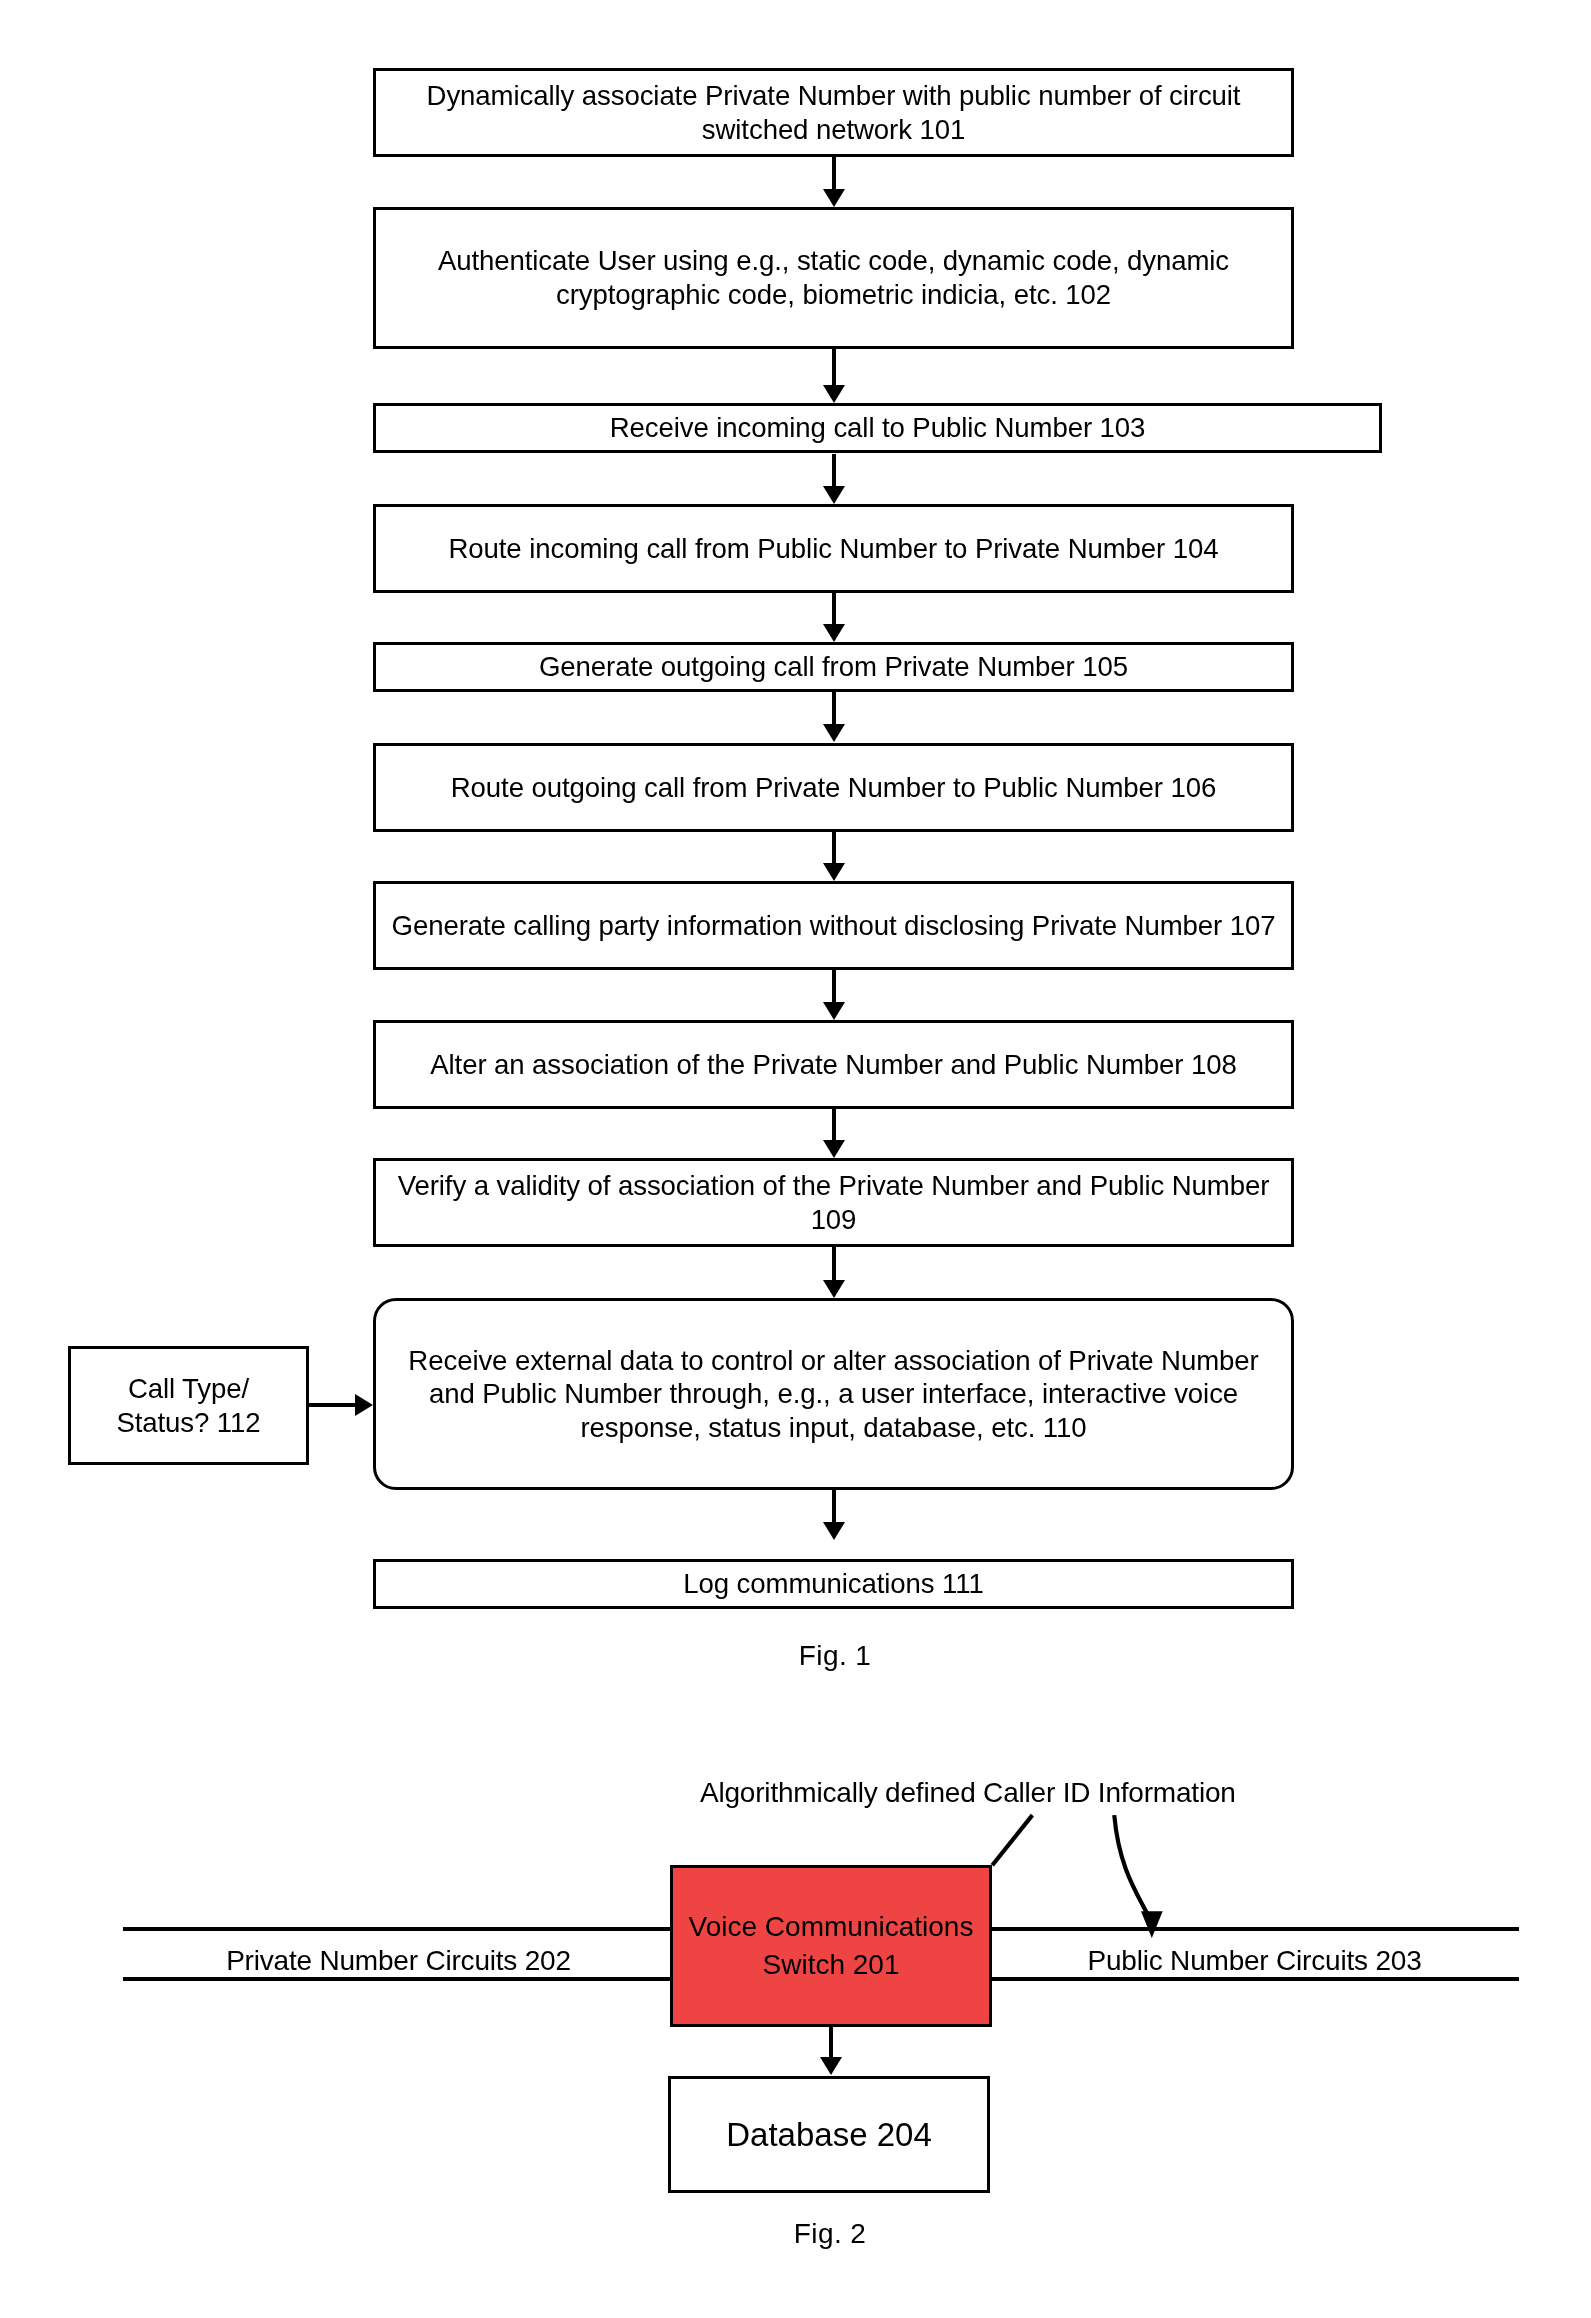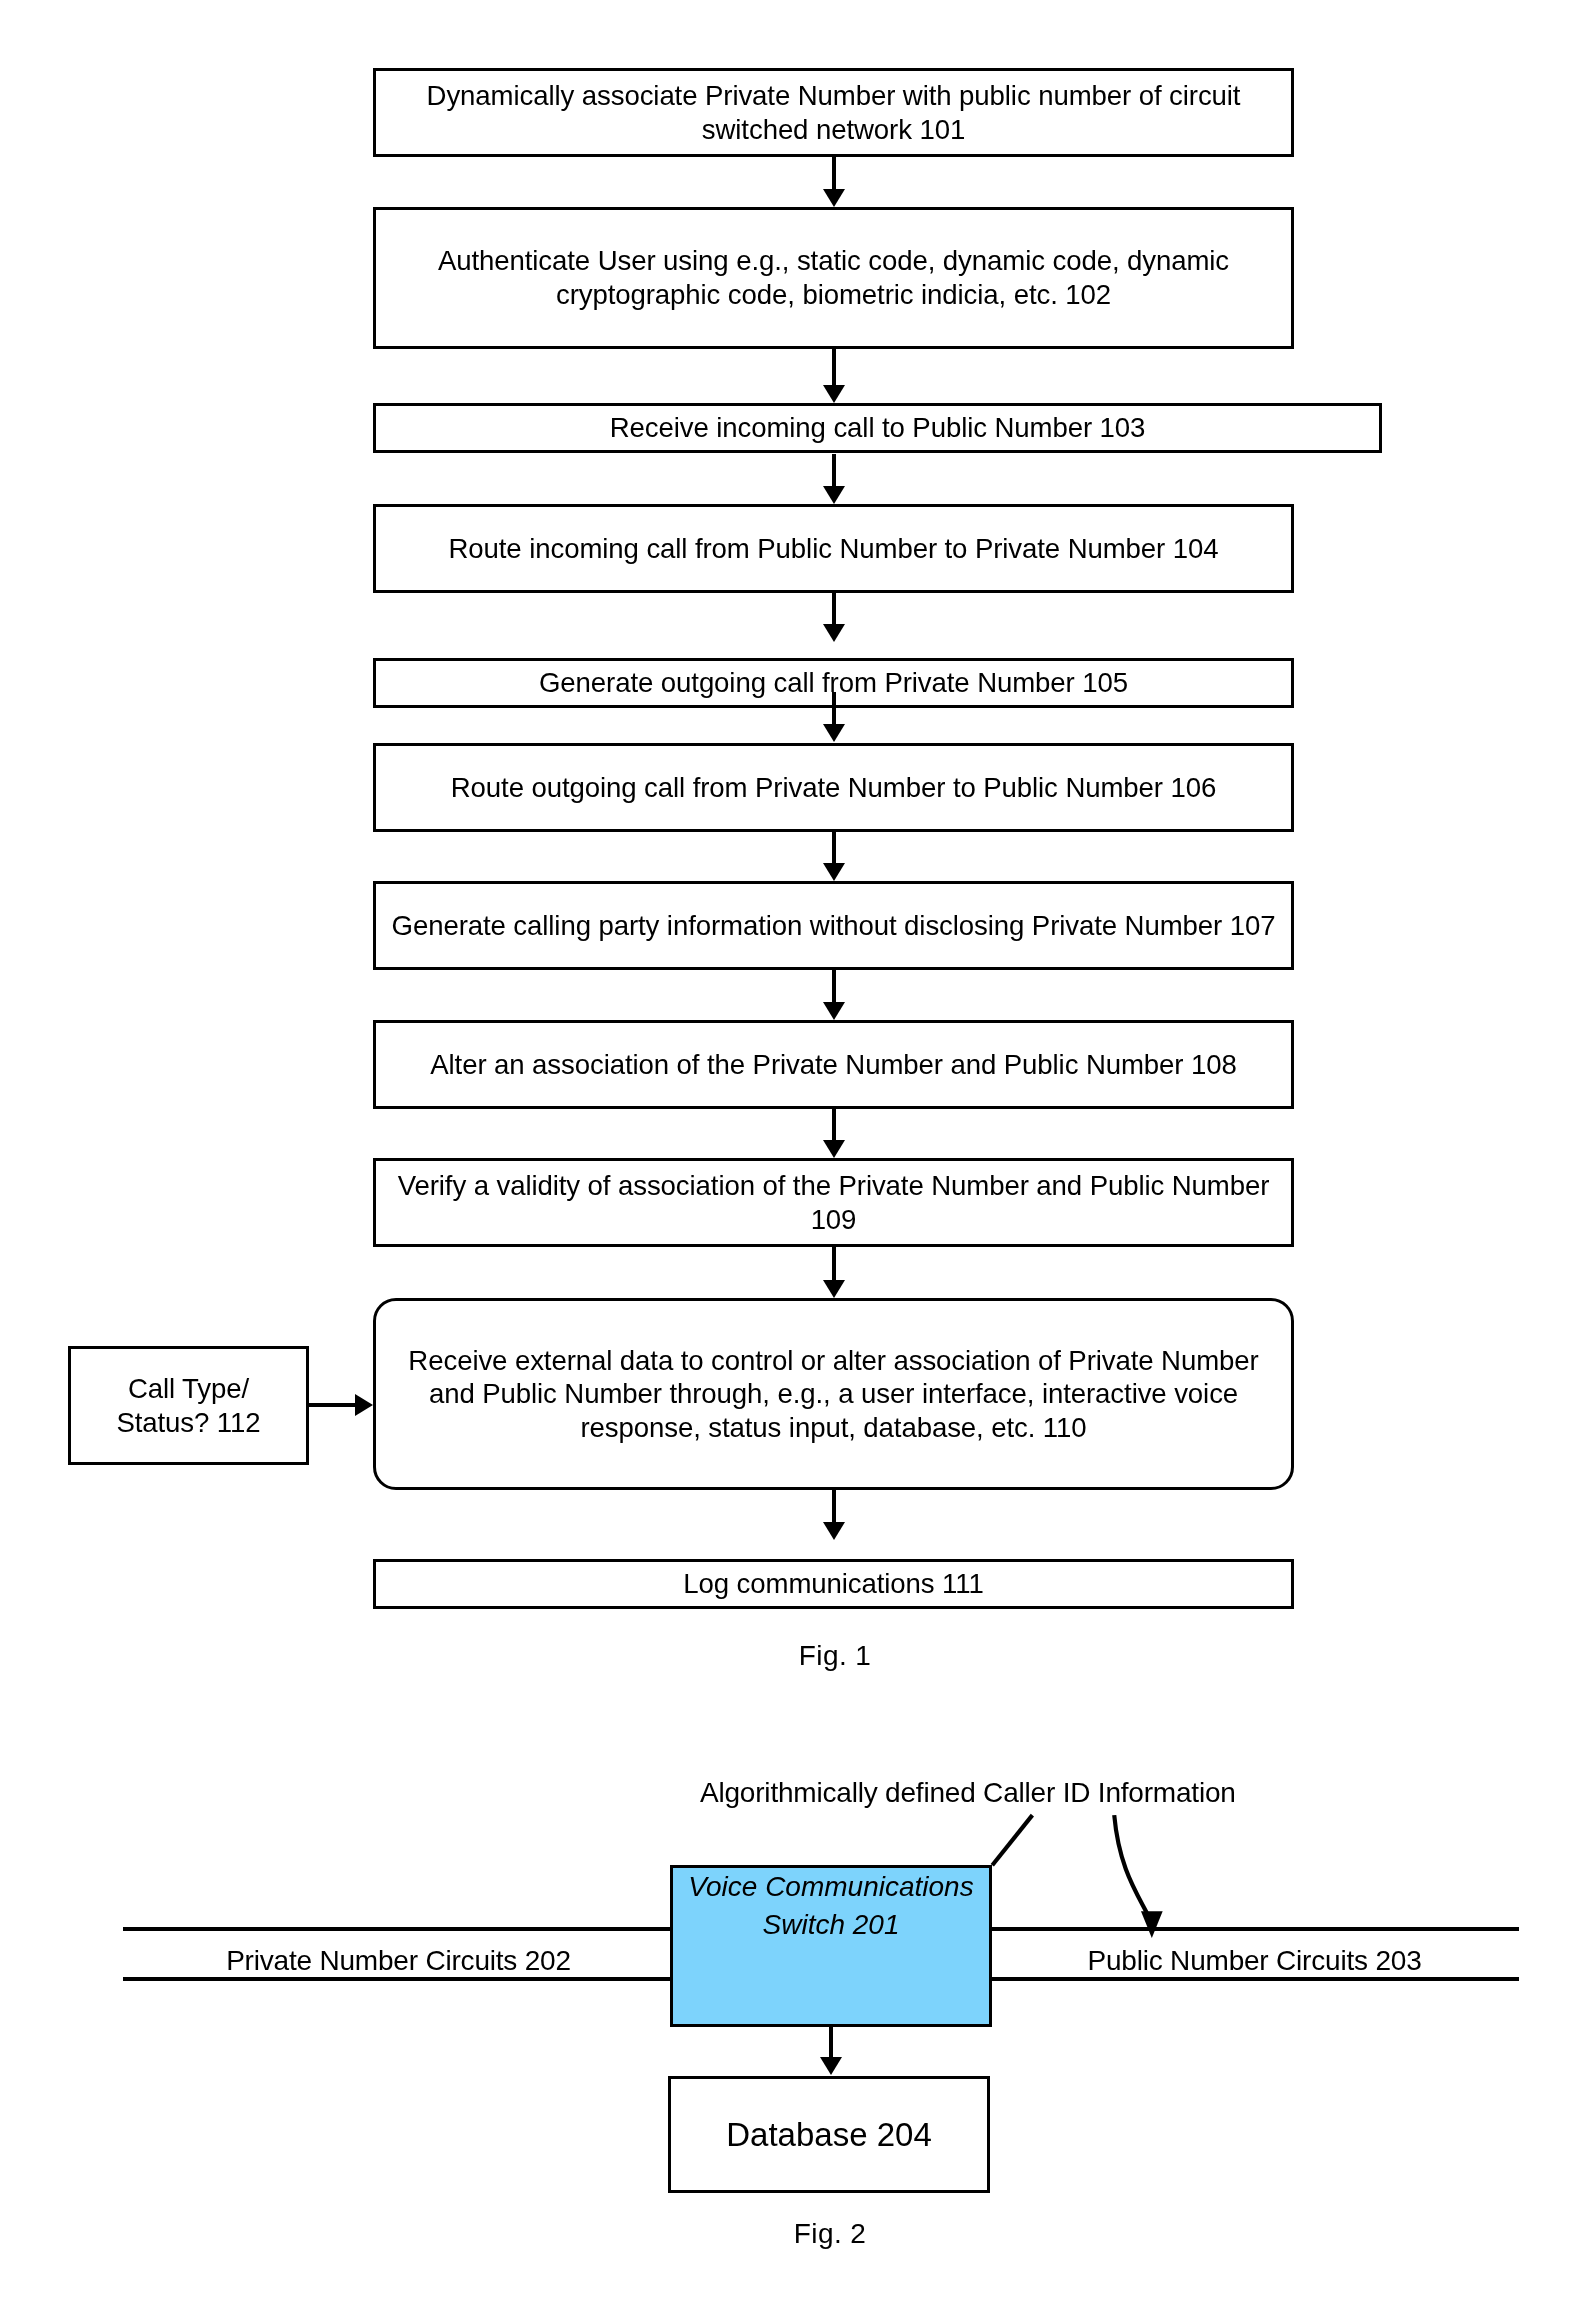--- a/index.html
+++ b/index.html
@@ -100,29 +100,28 @@
     display: flex;
     align-items: flex-end;
     justify-content: center;
     font-size: 28px;
     letter-spacing: -0.2px;
   }
   .sbox {
     position: absolute;
     box-sizing: border-box;
     border: 3.3px solid #000;
-    background: #7dd3fc;
-    display: flex;
-    align-items: flex-start;
+    background: #ef4444;
+    display: flex;
+    align-items: center;
     justify-content: center;
     text-align: center;
     font-size: 28px;
     line-height: 1.36;
     z-index: 5;
-    font-style: italic;
   }
   .dbbox {
     position: absolute;
     box-sizing: border-box;
     border: 3.3px solid #000;
     background: #fff;
     display: flex;
     align-items: center;
     justify-content: center;
     text-align: center;
@@ -172,21 +171,21 @@
 </div>
 
 <div class="fbox" style="left:373px; top:504px; width:921px; height:89px;">
   <span class="txt">Route incoming call from Public Number to Private Number 104</span>
 </div>
 <div class="arrow-down" style="left:834px; top:592px; height:50px;">
   <span class="shaft" style="height:32px;"></span>
   <span class="head" style="top:32px;"></span>
 </div>
 
-<div class="fbox" style="left:373px; top:642px; width:921px; height:50px;margin-top:16px;">
+<div class="fbox" style="left:373px; top:642px; width:921px; height:50px;">
   <span class="txt">Generate outgoing call from Private Number 105</span>
 </div>
 <div class="arrow-down" style="left:834px; top:692px; height:50px;">
   <span class="shaft" style="height:32px;"></span>
   <span class="head" style="top:32px;"></span>
 </div>
 
 <div class="fbox" style="left:373px; top:743px; width:921px; height:89px;">
   <span class="txt">Route outgoing call from Private Number to Public Number 106</span>
 </div>

